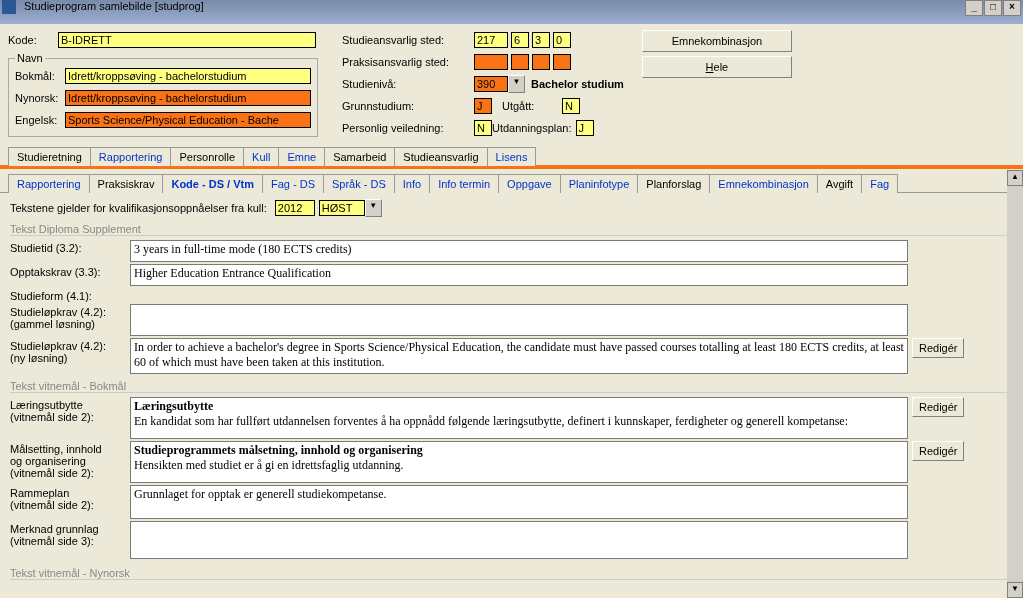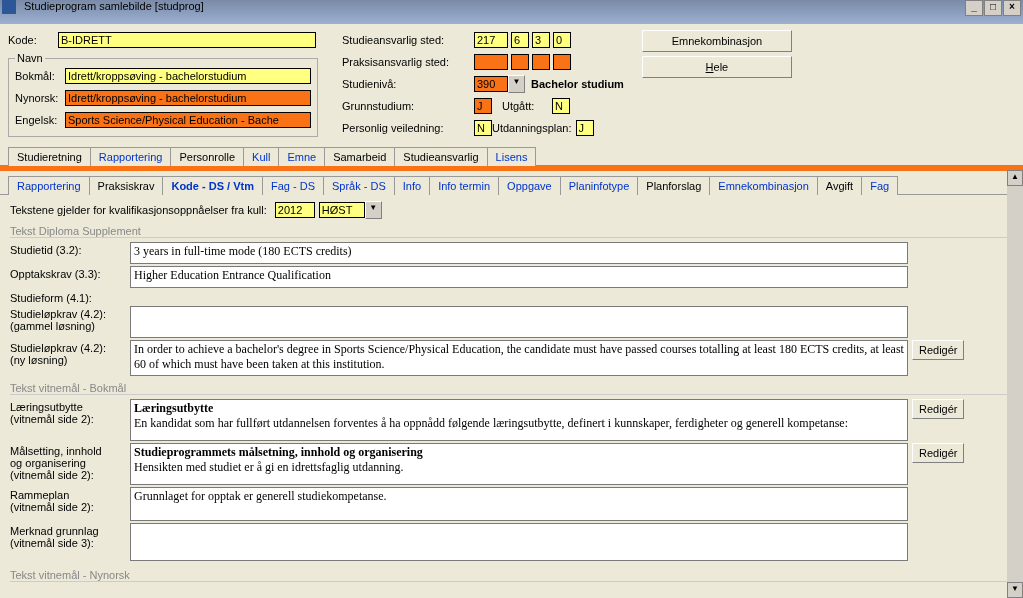--- a/index.html
+++ b/index.html
@@ -12,21 +12,21 @@
 .top-mid{margin-left:24px;flex:none}
 .top-right{margin-left:18px;flex:none}
 .row{display:flex;align-items:center;margin-bottom:2px;height:20px}
 .lbl{width:50px}
 .lbl2{width:132px}
 .inp{border:1px solid #000;background:#ffff80;height:16px;padding:4px 2px;font-size:11px;box-sizing:border-box}
 .inp-white{background:#f97316}
 .btn{background:#ece9d8;border:1px solid #808080;border-top-color:#fff;border-left-color:#fff;height:22px;padding:0 28px;font-size:11px;margin-bottom:4px;display:block;width:150px;box-sizing:border-box}
 fieldset.navn{border:1px solid #aaa;margin:0;padding:2px 6px 4px 6px}
 fieldset.navn legend{font-size:11px;padding:0 2px}
-.tabs{display:flex;padding:0 8px;border-bottom:6px solid #f97316;margin-top:4px}
+.tabs{display:flex;padding:0 8px;border-bottom:4px solid #f97316;margin-top:4px}
 .tab{padding:3px 8px;border:1px solid #999;border-bottom:none;background:#ece9d8;margin-right:-1px;position:relative;top:1px;font-size:11px}
 .tab.blue{color:#0033cc}
 .tab.active{font-weight:bold;color:#0033cc;background:#ece9d8}
 .content{padding:6px 10px;height:430px;overflow:hidden}
 .filter-row{display:flex;align-items:center;margin-bottom:6px}
 .section-hdr{color:#888;font-size:11px;margin:6px 0 4px 0;border-bottom:1px solid #ccc;display:flex;align-items:center}
 .section-hdr::before{content:"";flex:none;width:18px;height:1px;background:#ccc;margin-right:4px;display:none}
 .section-hdr span{background:#ece9d8;padding-right:6px;position:relative}
 .field-row{display:flex;align-items:flex-start;margin-bottom:2px}
 .field-lbl{width:120px;padding-top:2px}
@@ -95,21 +95,21 @@
         <span class="lbl2">Studienivå:</span>
         <span class="dropdown">
           <input class="inp inp-white" style="width: 34px;" value="390">
           <span class="dd-btn">▼</span>
         </span>
         <span style="margin-left:6px;font-weight:bold">Bachelor studium</span>
       </div>
       <div class="row">
         <span class="lbl2">Grunnstudium:</span>
         <input class="inp inp-white" style="width: 18px;" value="J">
-        <span style="margin-left:10px;width:50px">Utgått:</span>
+        <span style="margin-left:10px;width:60px">Utgått:</span>
         <input class="inp" style="width: 18px;" value="N">
       </div>
       <div class="row">
         <span class="lbl2">Personlig veiledning:</span>
         <input class="inp" style="width: 18px;" value="N">
         <span style="">Utdanningsplan:</span>
         <input class="inp" style="width: 18px; margin-left: 4px;" value="J">
       </div>
     </div>
 

